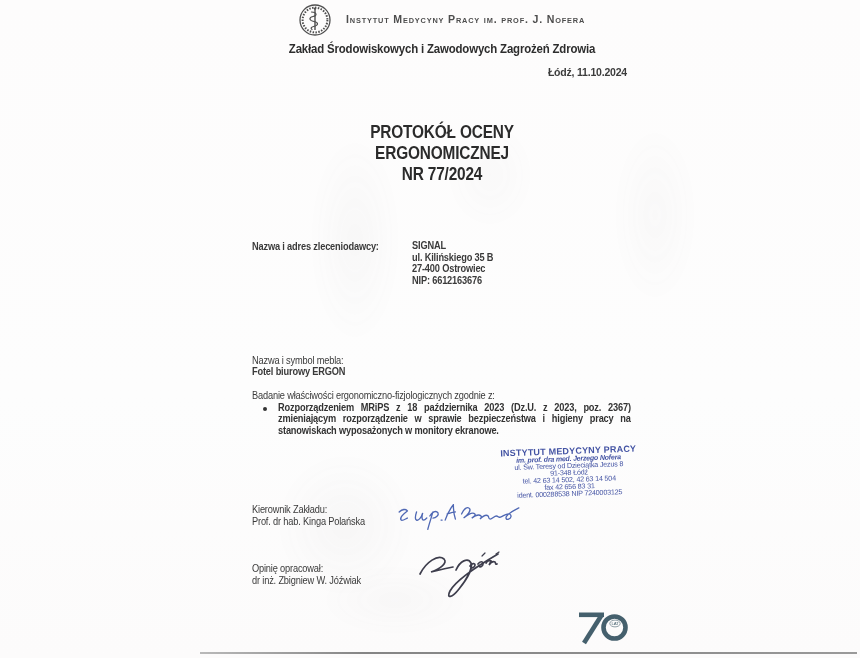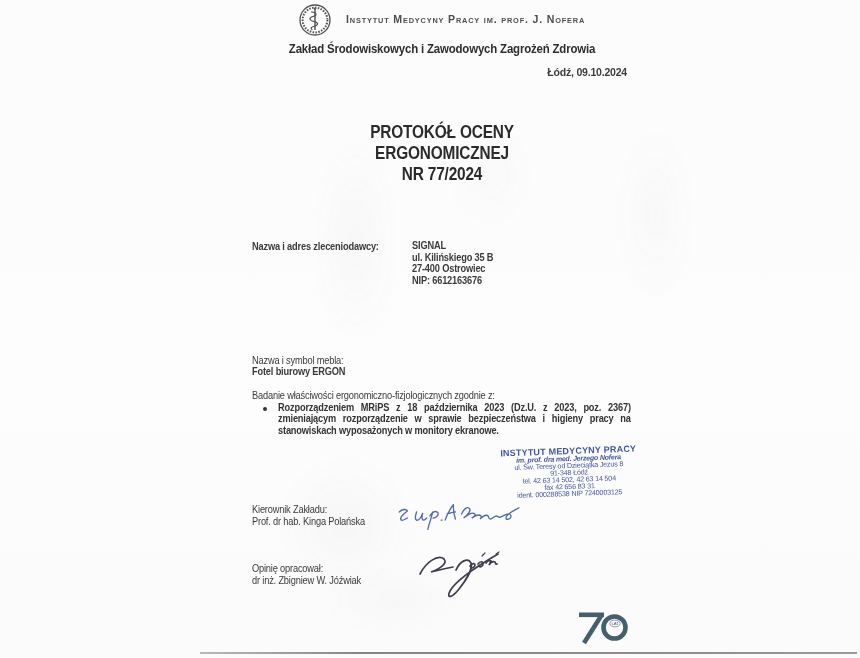--- a/index.html
+++ b/index.html
@@ -77,21 +77,21 @@
   <svg class="abs logo" width="34" height="34" viewBox="0 0 34 34">
     <circle cx="17" cy="17" r="15" fill="none" stroke="#4e4e4e" stroke-width="1.3"></circle>
     <circle cx="17" cy="17" r="12.4" fill="none" stroke="#4e4e4e" stroke-width="2" stroke-dasharray="1.5 1.4"></circle>
     <line x1="17" y1="6.8" x2="17" y2="27" stroke="#4e4e4e" stroke-width="1.4"></line>
     <path d="M13.5,9 C19,9.5 19.5,12.5 15,13.5 C10.5,14.5 11,17.5 16,18.5 C21,19.5 20.5,22.5 15.5,23.5 C13,24 12.5,25.5 14,26.5" fill="none" stroke="#4e4e4e" stroke-width="1.2" stroke-linecap="round"></path>
     <circle cx="17" cy="5.8" r="1.2" fill="#4e4e4e"></circle>
   </svg>
   <div class="abs inst-name">Instytut Medycyny Pracy im. prof. J. Nofera</div>
 
   <div class="abs dept cxc">Zakład Środowiskowych i Zawodowych Zagrożeń Zdrowia</div>
-  <div class="abs date">Łódź, 09.10.2024</div>
+  <div class="abs date">Łódź, 11.10.2024</div>
 
   <div class="abs title cxc">
     <div>PROTOKÓŁ OCENY</div>
     <div>ERGONOMICZNEJ</div>
     <div>NR 77/2024</div>
   </div>
 
   <div class="abs label bold cx client-label">Nazwa i adres zleceniodawcy:</div>
   <div class="abs client-lines cx">
     <div>SIGNAL</div>

